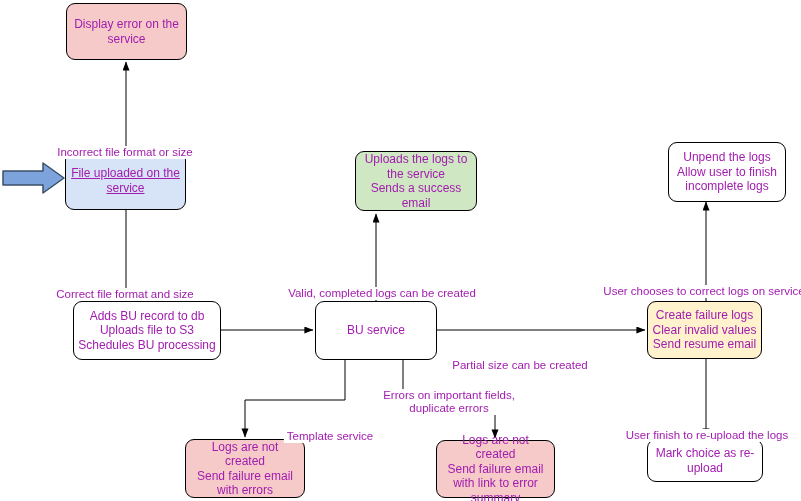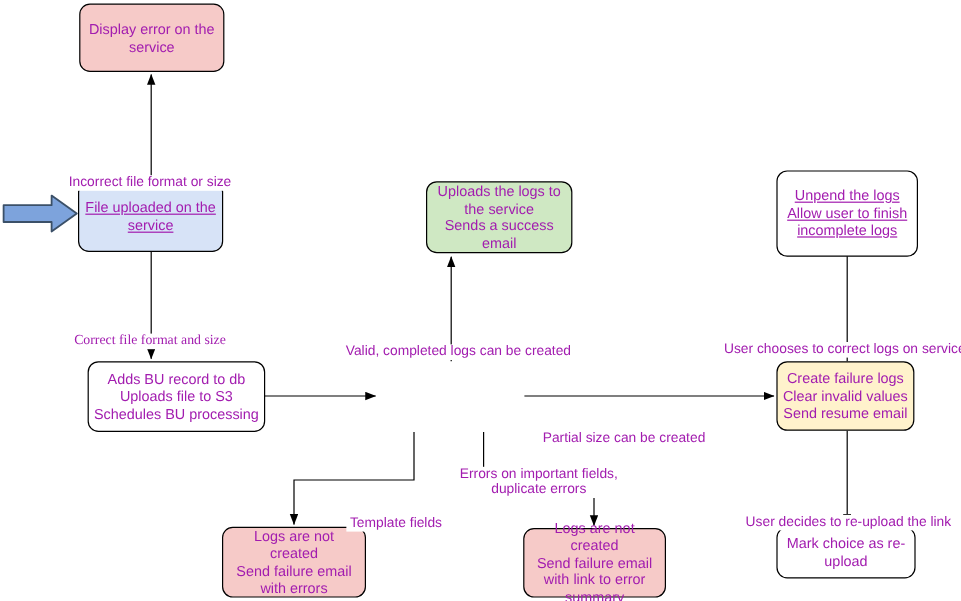--- a/index.html
+++ b/index.html
@@ -48,43 +48,44 @@
     <polygon points="3,171 43,171 43,163 64,178 43,193 43,185 3,185" stroke="#3b5068" stroke-width="1.5" stroke-linejoin="round" style="fill: rgb(125, 163, 220);"></polygon>
   </svg>
 
   <div class="node" style="left: 66px; top: 3px; width: 121px; height: 57px; background: rgb(246, 202, 200);">Display error on the
 service</div>
   <div class="node" style="left: 65px; top: 151px; width: 121px; height: 59px; background: rgb(215, 227, 247); text-decoration: underline;">File uploaded on the
 service</div>
   <div class="node" style="left: 52px; top: 301px; width: 148px; height: 59px; background: rgb(255, 255, 255); margin-left: 21px;">Adds BU record to db
 Uploads file to S3
 Schedules BU processing</div>
+  <div class="node" style="left: 315px; top: 301px; width: 122px; height: 59px; background: rgb(255, 255, 255);">BU service</div>
   <div class="node" style="left: 315px; top: 151px; width: 122px; height: 60px; background: rgb(207, 232, 195); margin-left: 40px;">Uploads the logs to
 the service
 Sends a success
 email</div>
   <div class="node" style="left: 647px; top: 301px; width: 115px; height: 58px; background: rgb(255, 242, 204);">Create failure logs
 Clear invalid values
 Send resume email</div>
-  <div class="node" style="left: 647px; top: 142px; width: 118px; height: 72px; background: rgb(255, 255, 255); text-decoration: underline;">Unpend the logs
+  <div class="node" style="left: 668px; top: 142px; width: 118px; height: 60px; background: rgb(255, 255, 255);">Unpend the logs
 Allow user to finish
 incomplete logs</div>
   <div class="node" style="left: 647px; top: 439px; width: 116px; height: 43px; background: rgb(255, 255, 255);">Mark choice as re-
 upload</div>
   <div class="node" style="left: 185px; top: 439px; width: 120px; height: 59px; background: rgb(246, 202, 200);">Logs are not created
 Send failure email
 with errors</div>
   <div class="node" style="left: 436px; top: 440px; width: 119px; height: 58px; background: rgb(246, 202, 200);">Logs are not created
 Send failure email
 with link to error
 summary</div>
 
   <div class="edge-label nowrap" style="left:125px; top:110px;">Incorrect file format or size</div>
-  <div class="edge-label nowrap" style="left:125px; top:242px;font-family:Liberation Serif, serif;">Correct file format and size</div>
+  <div class="edge-label nowrap" style="left:125px; top:252px;">Correct file format and size</div>
   <div class="edge-label nowrap" style="left:382px; top:251px;">Valid, completed logs can be created</div>
   <div class="edge-label nowrap" style="left:520px; top:323px;">Partial size can be created</div>
-  <div class="edge-label nowrap" style="left:330px; top:394px;">Template fields</div>
+  <div class="edge-label nowrap" style="left:330px; top:394px;">Template service</div>
   <div class="edge-label" style="left:449px; top:389px;">Errors on important fields,
 duplicate errors</div>
   <div class="edge-label nowrap" style="left:704px; top:249px;">User chooses to correct logs on service</div>
-  <div class="edge-label nowrap" style="left:707px; top:393px;">User decides to re-upload the link</div>
+  <div class="edge-label nowrap" style="left:707px; top:393px;">User finish to re-upload the logs</div>
 
 </div>
 
 </body></html>

